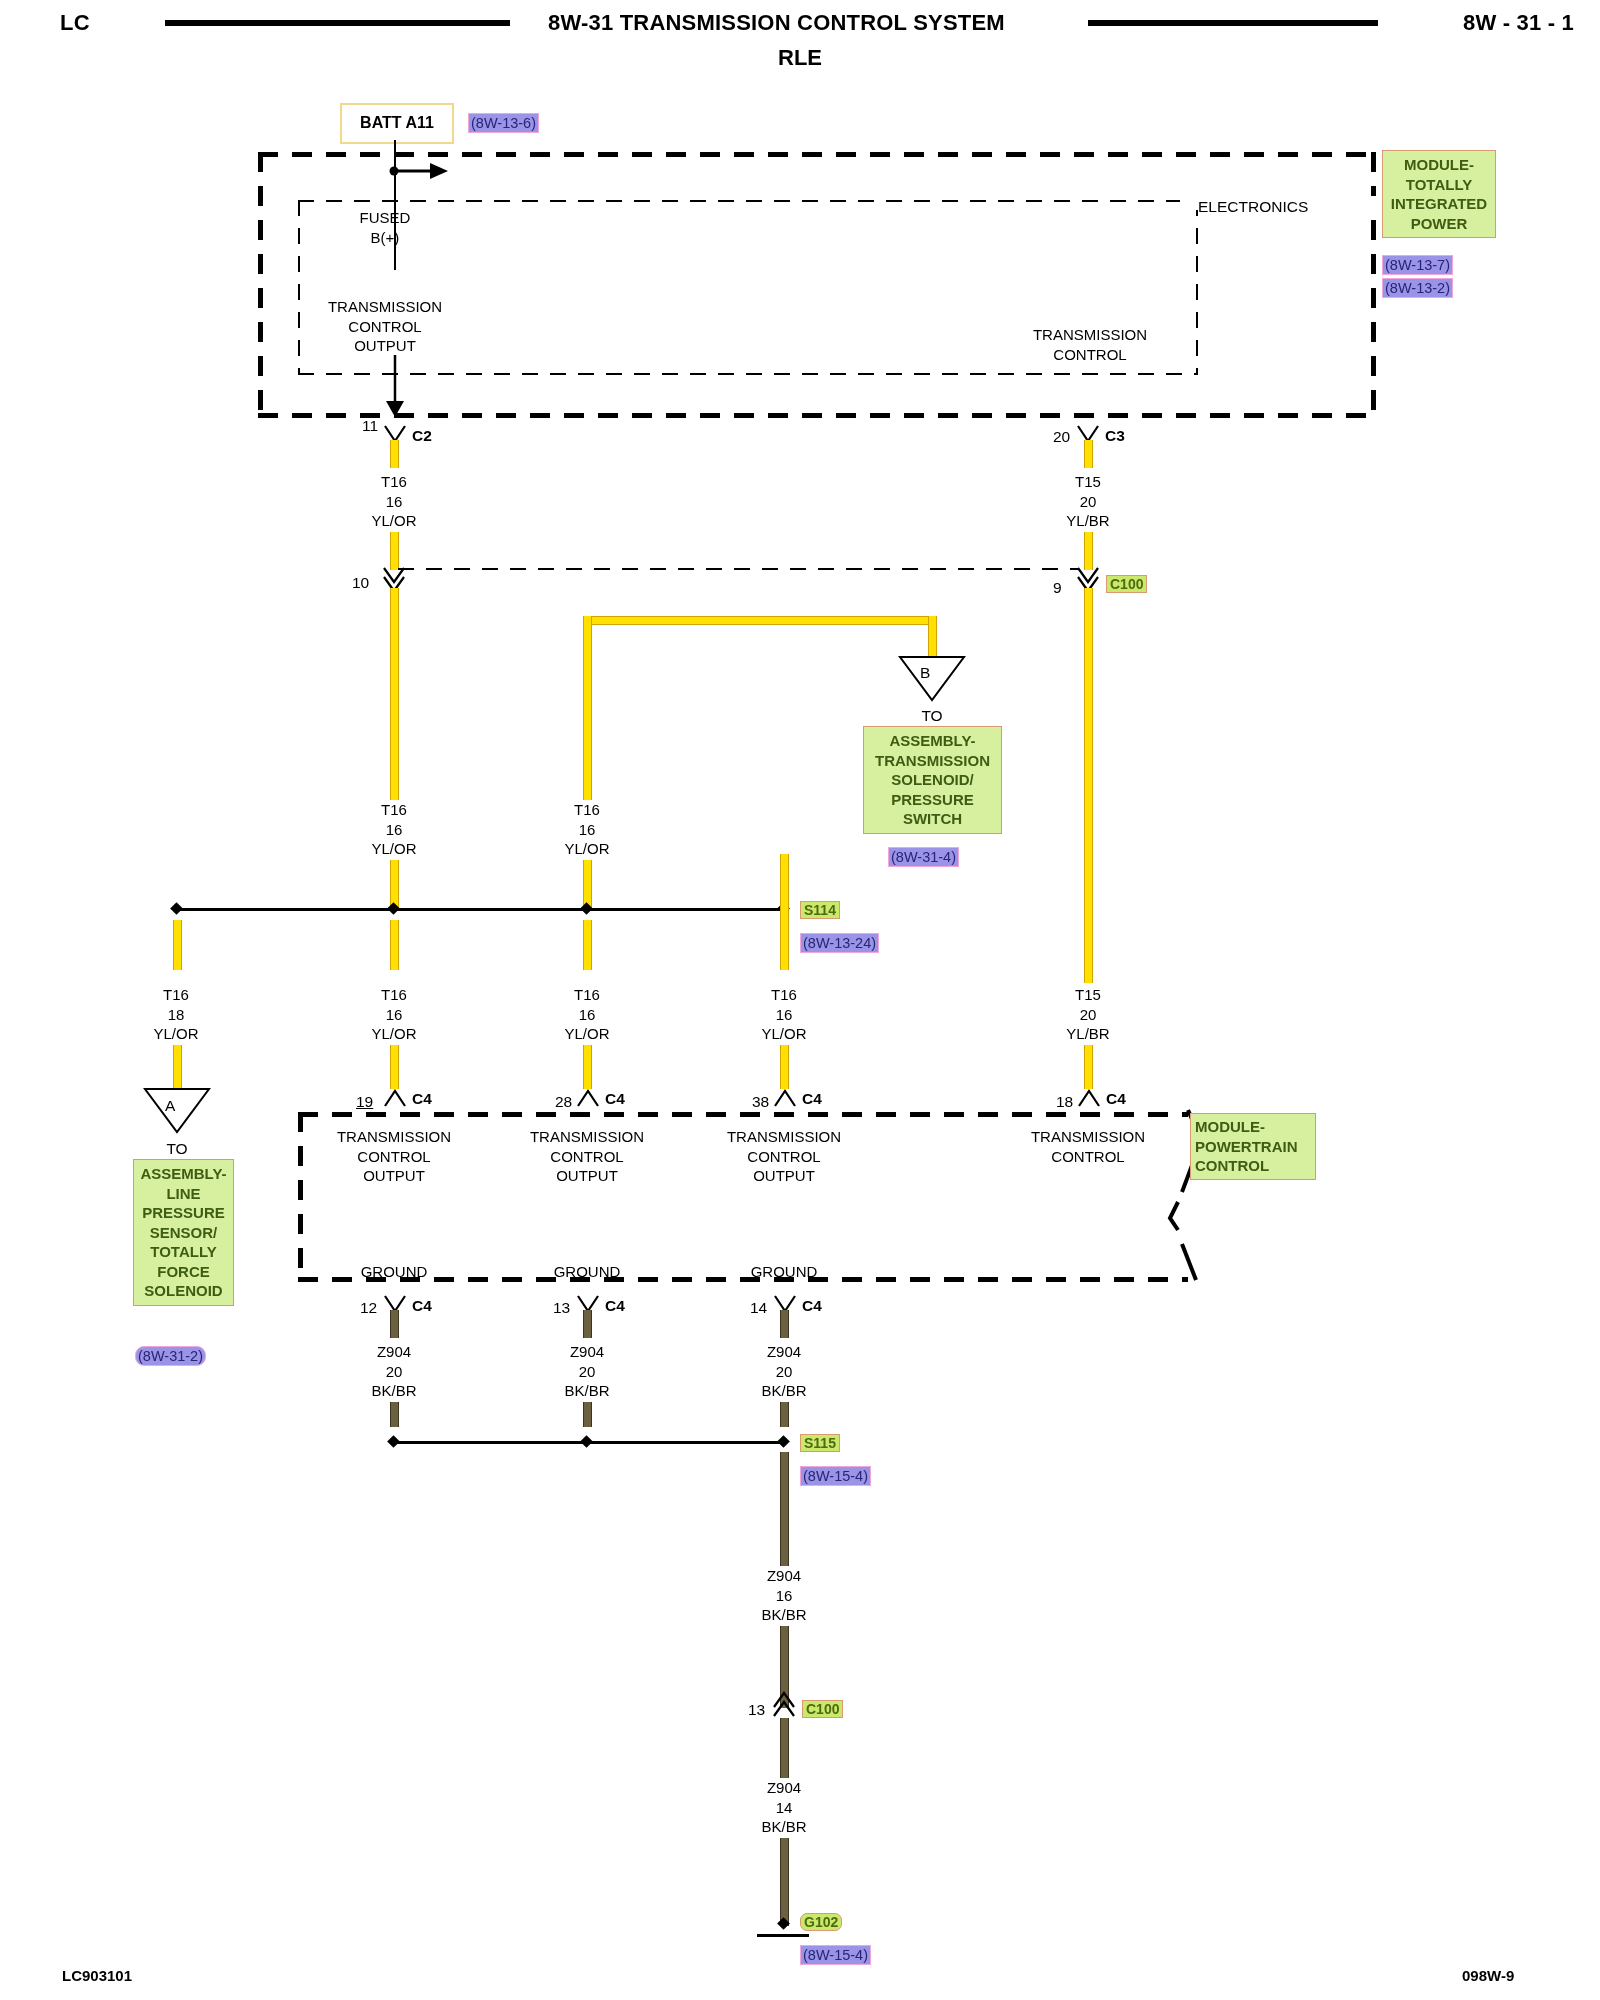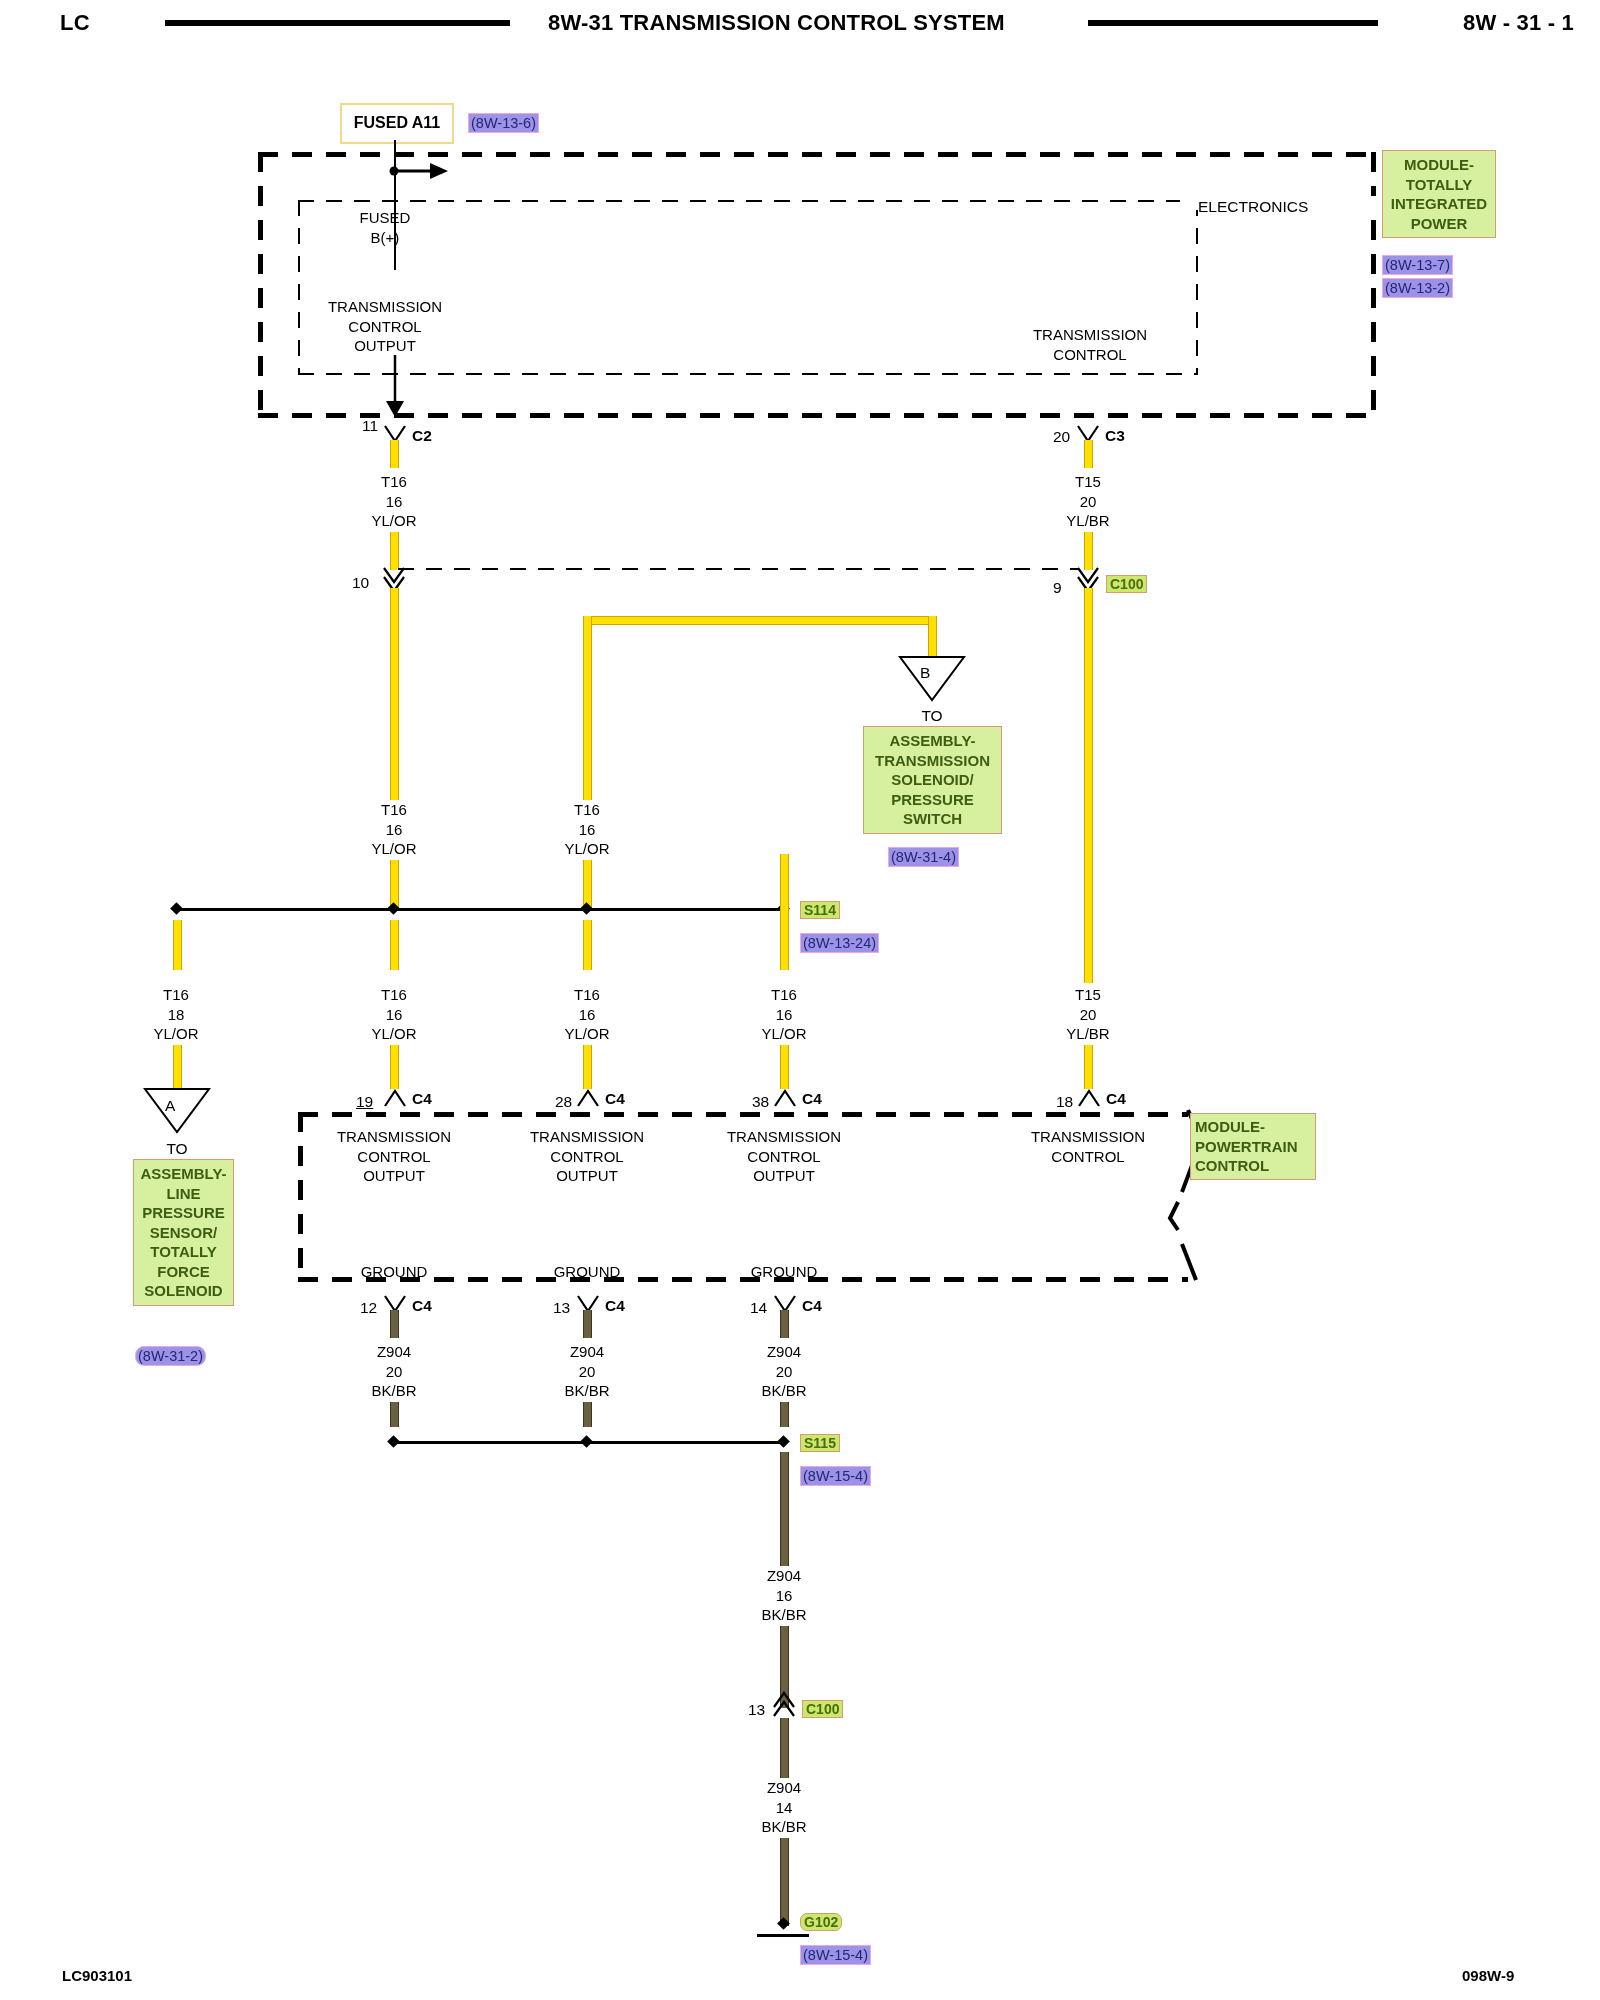--- a/index.html
+++ b/index.html
@@ -58,23 +58,24 @@
 </head>
 <body>
 
 <div id="page">
 
   <div class="abs hdr-txt" style="left:60px;top:10px;">LC</div>
   <div class="abs hdr-rule" style="left:165px;top:20px;width:345px;"></div>
   <div class="abs hdr-txt" style="left:548px;top:10px;">8W-31 TRANSMISSION CONTROL SYSTEM</div>
   <div class="abs hdr-rule" style="left:1088px;top:20px;width:290px;"></div>
   <div class="abs hdr-txt" style="left:1418px;top:10px;margin-left:45px;">8W - 31 - 1</div>
+  <div class="abs sub-title" style="left:0;top:45px;width:1600px;text-align:center;">RLE</div>
 
   <div class="abs battbox ctr" style="left:340px;top:103px;width:110px;height:37px;line-height:35px;">
-    <span>FUSED A11</span>
+    <span>BATT A11</span>
   </div>
   <div class="abs ref" style="left:468px;top:113px;">(8W-13-6)</div>
 
   <div class="abs" style="left:258px;top:152px;width:1118px;height:266px;">
     <div class="dash-t thickH" style="top:0;"></div>
     <div class="dash-b thickH" style="bottom:0;"></div>
     <div class="dash-l thickV" style="left:0;"></div>
     <div class="dash-r thickV" style="right:0;"></div>
   </div>
 

